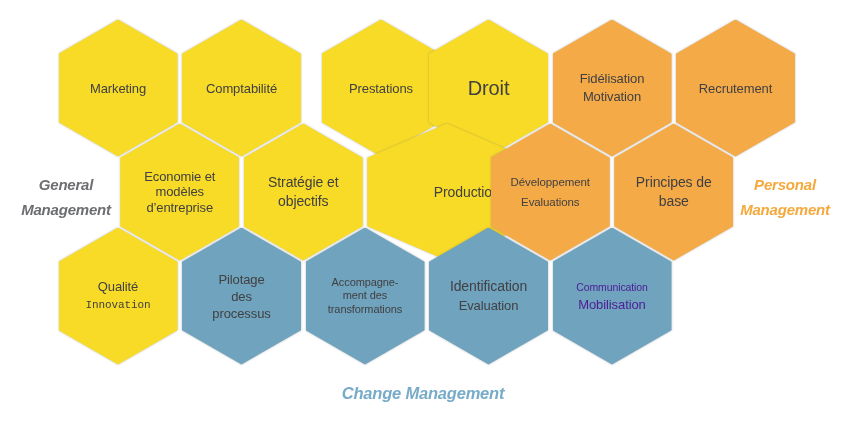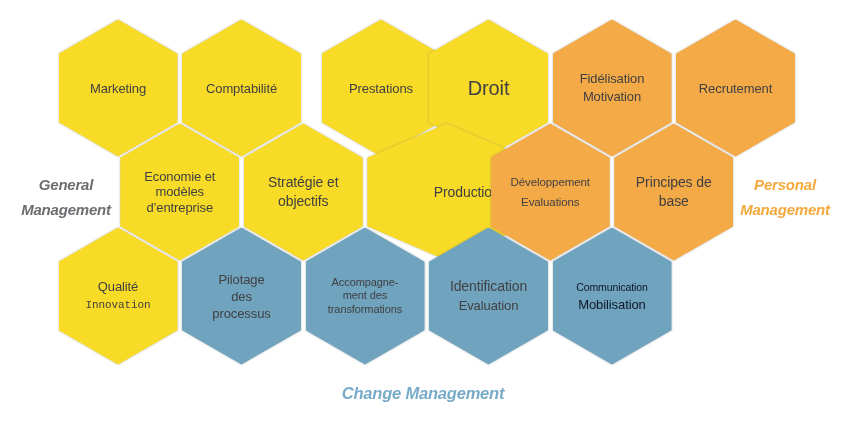--- a/index.html
+++ b/index.html
@@ -187,19 +187,19 @@
     <div class="hex-wrap" style="left: 429px; top: 227.5px;">
       <div class="hex" style="background: rgb(111, 163, 190);">
         <div class="hex-label" style="color: rgb(65, 64, 66); line-height: 19px;">
           <span style="font-size: 14px;">Identification</span>
           <span style="font-size: 13px;">Evaluation</span>
         </div>
       </div>
     </div>
     <div class="hex-wrap" style="left: 552.5px; top: 227.5px;">
       <div class="hex" style="background: rgb(111, 163, 190);">
-        <div class="hex-label" style="color: #0f172a; line-height: 18px;">
+        <div class="hex-label" style="color: #4c1d95; line-height: 18px;">
           <span style="font-size: 10.5px;">Communication</span>
           <span style="font-size: 13px;">Mobilisation</span>
         </div>
       </div>
     </div>
   </div>
 
 </body></html>

